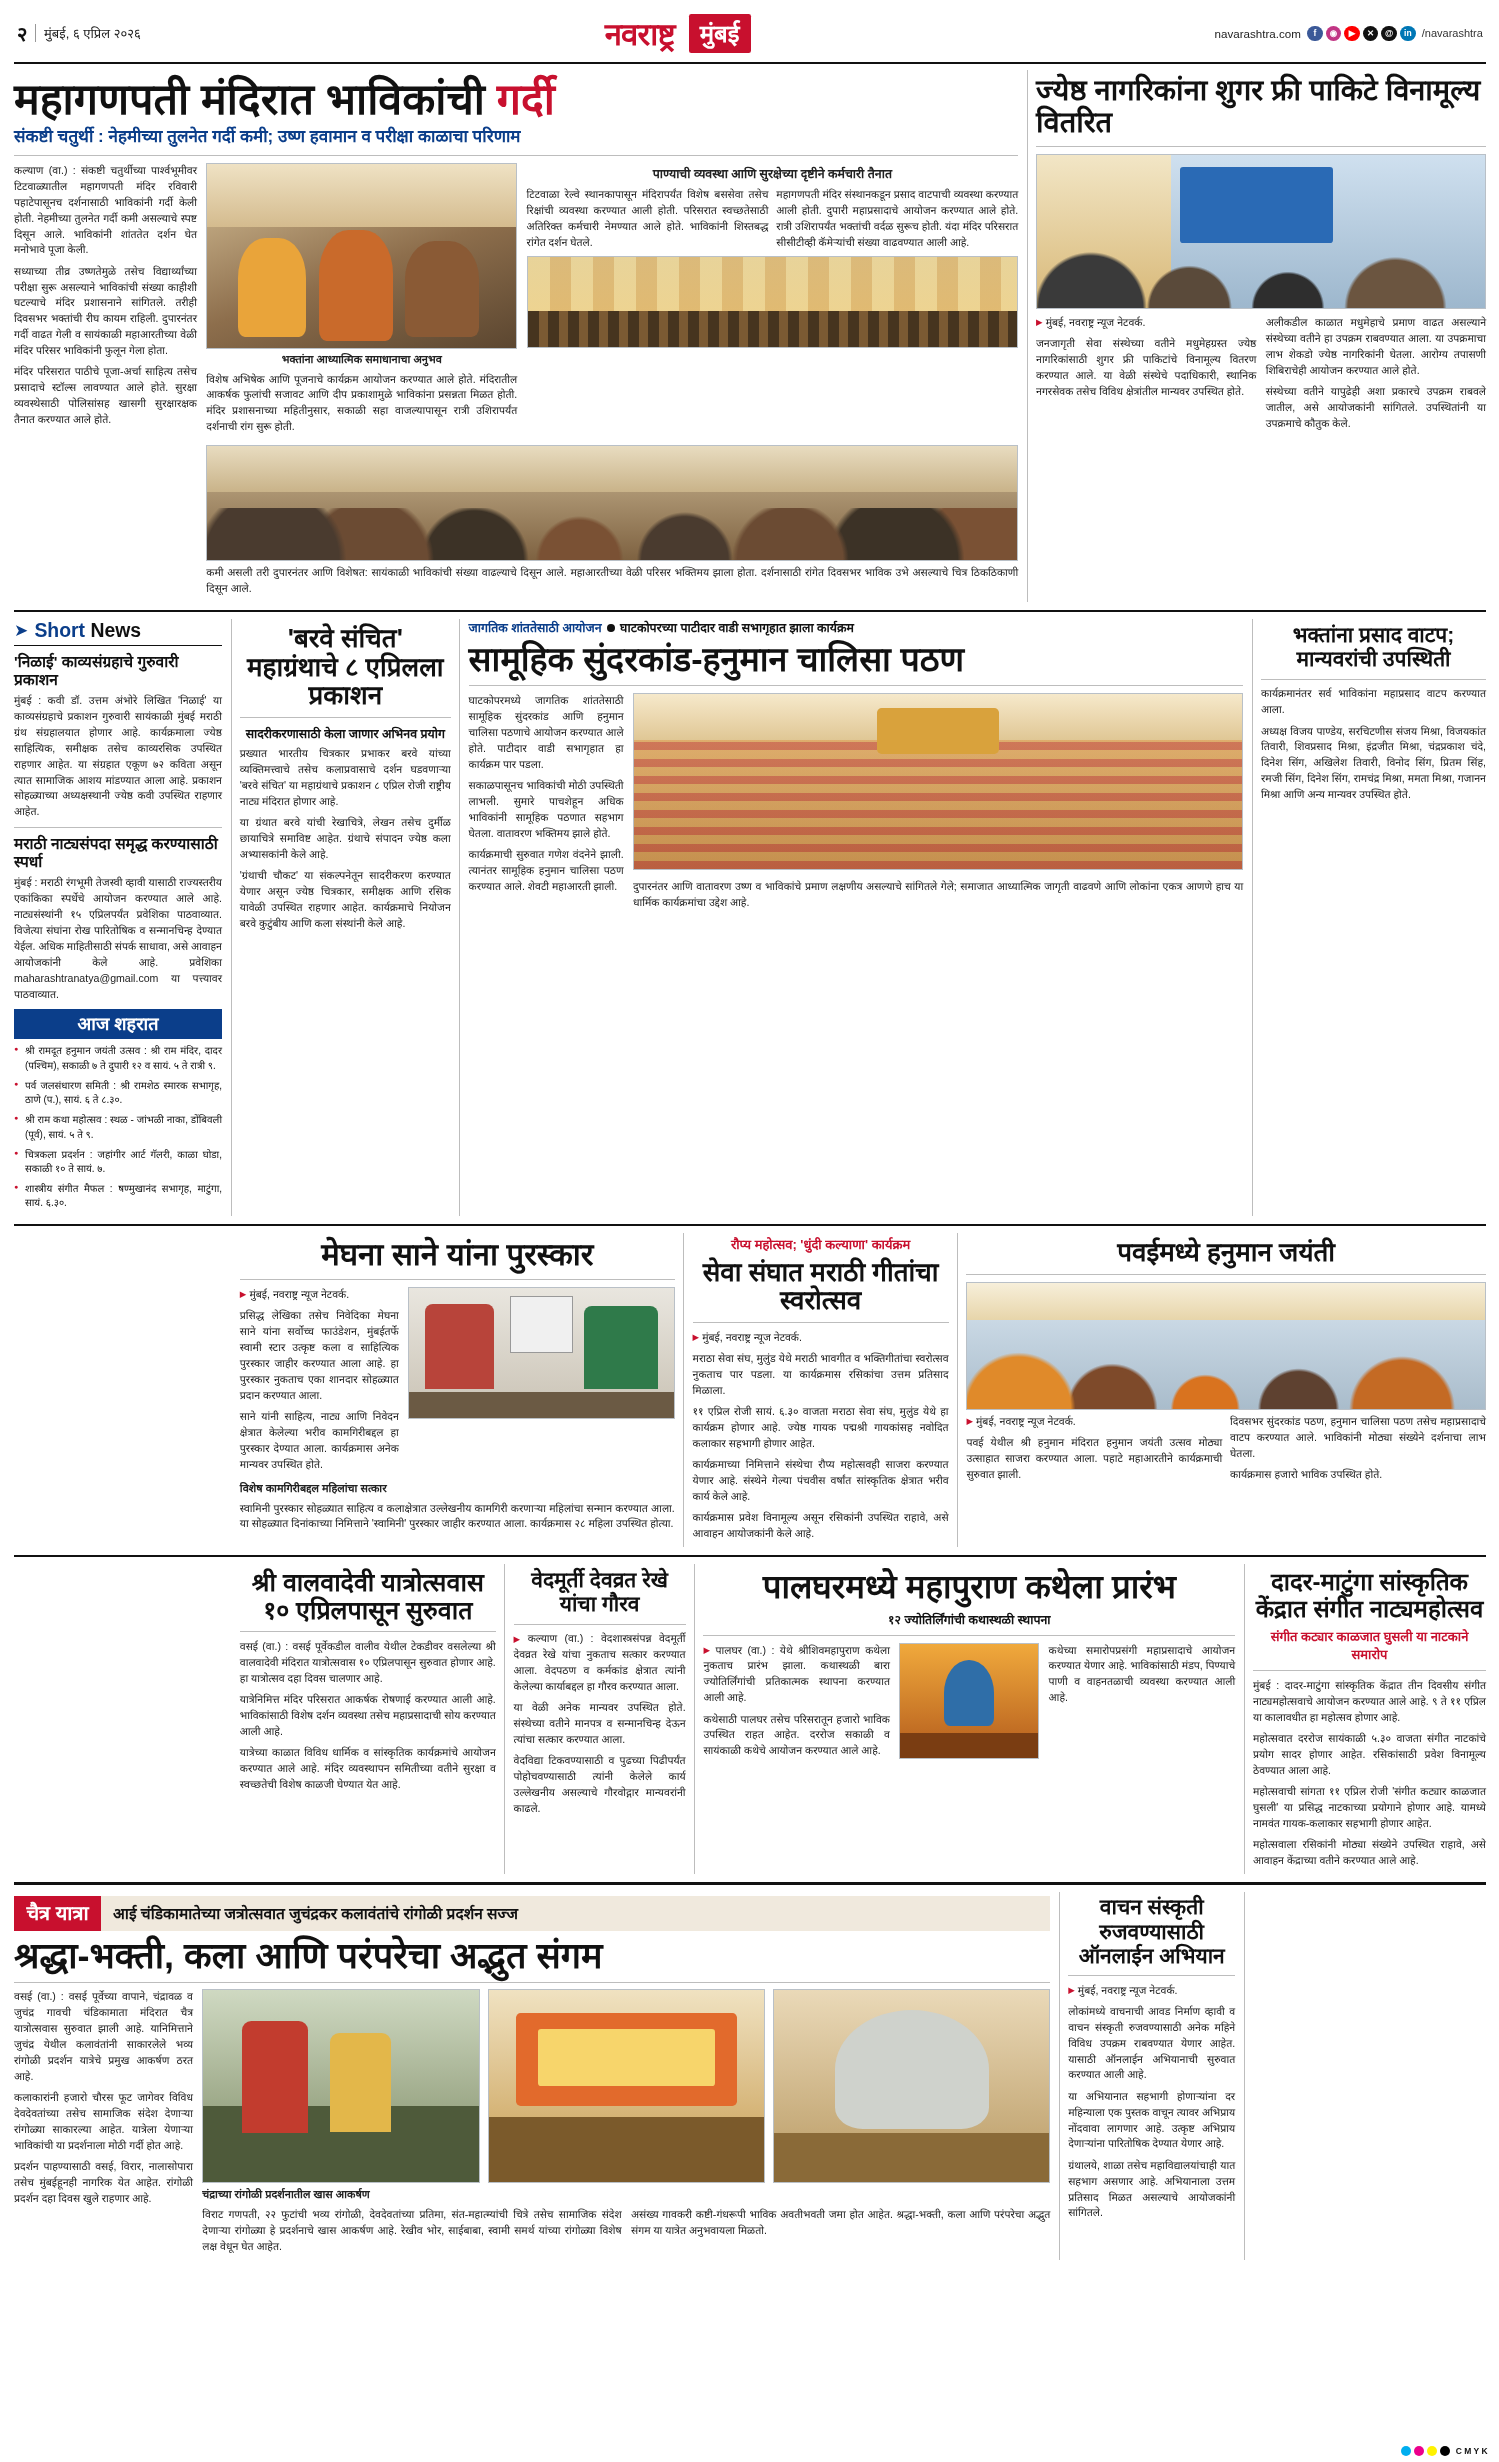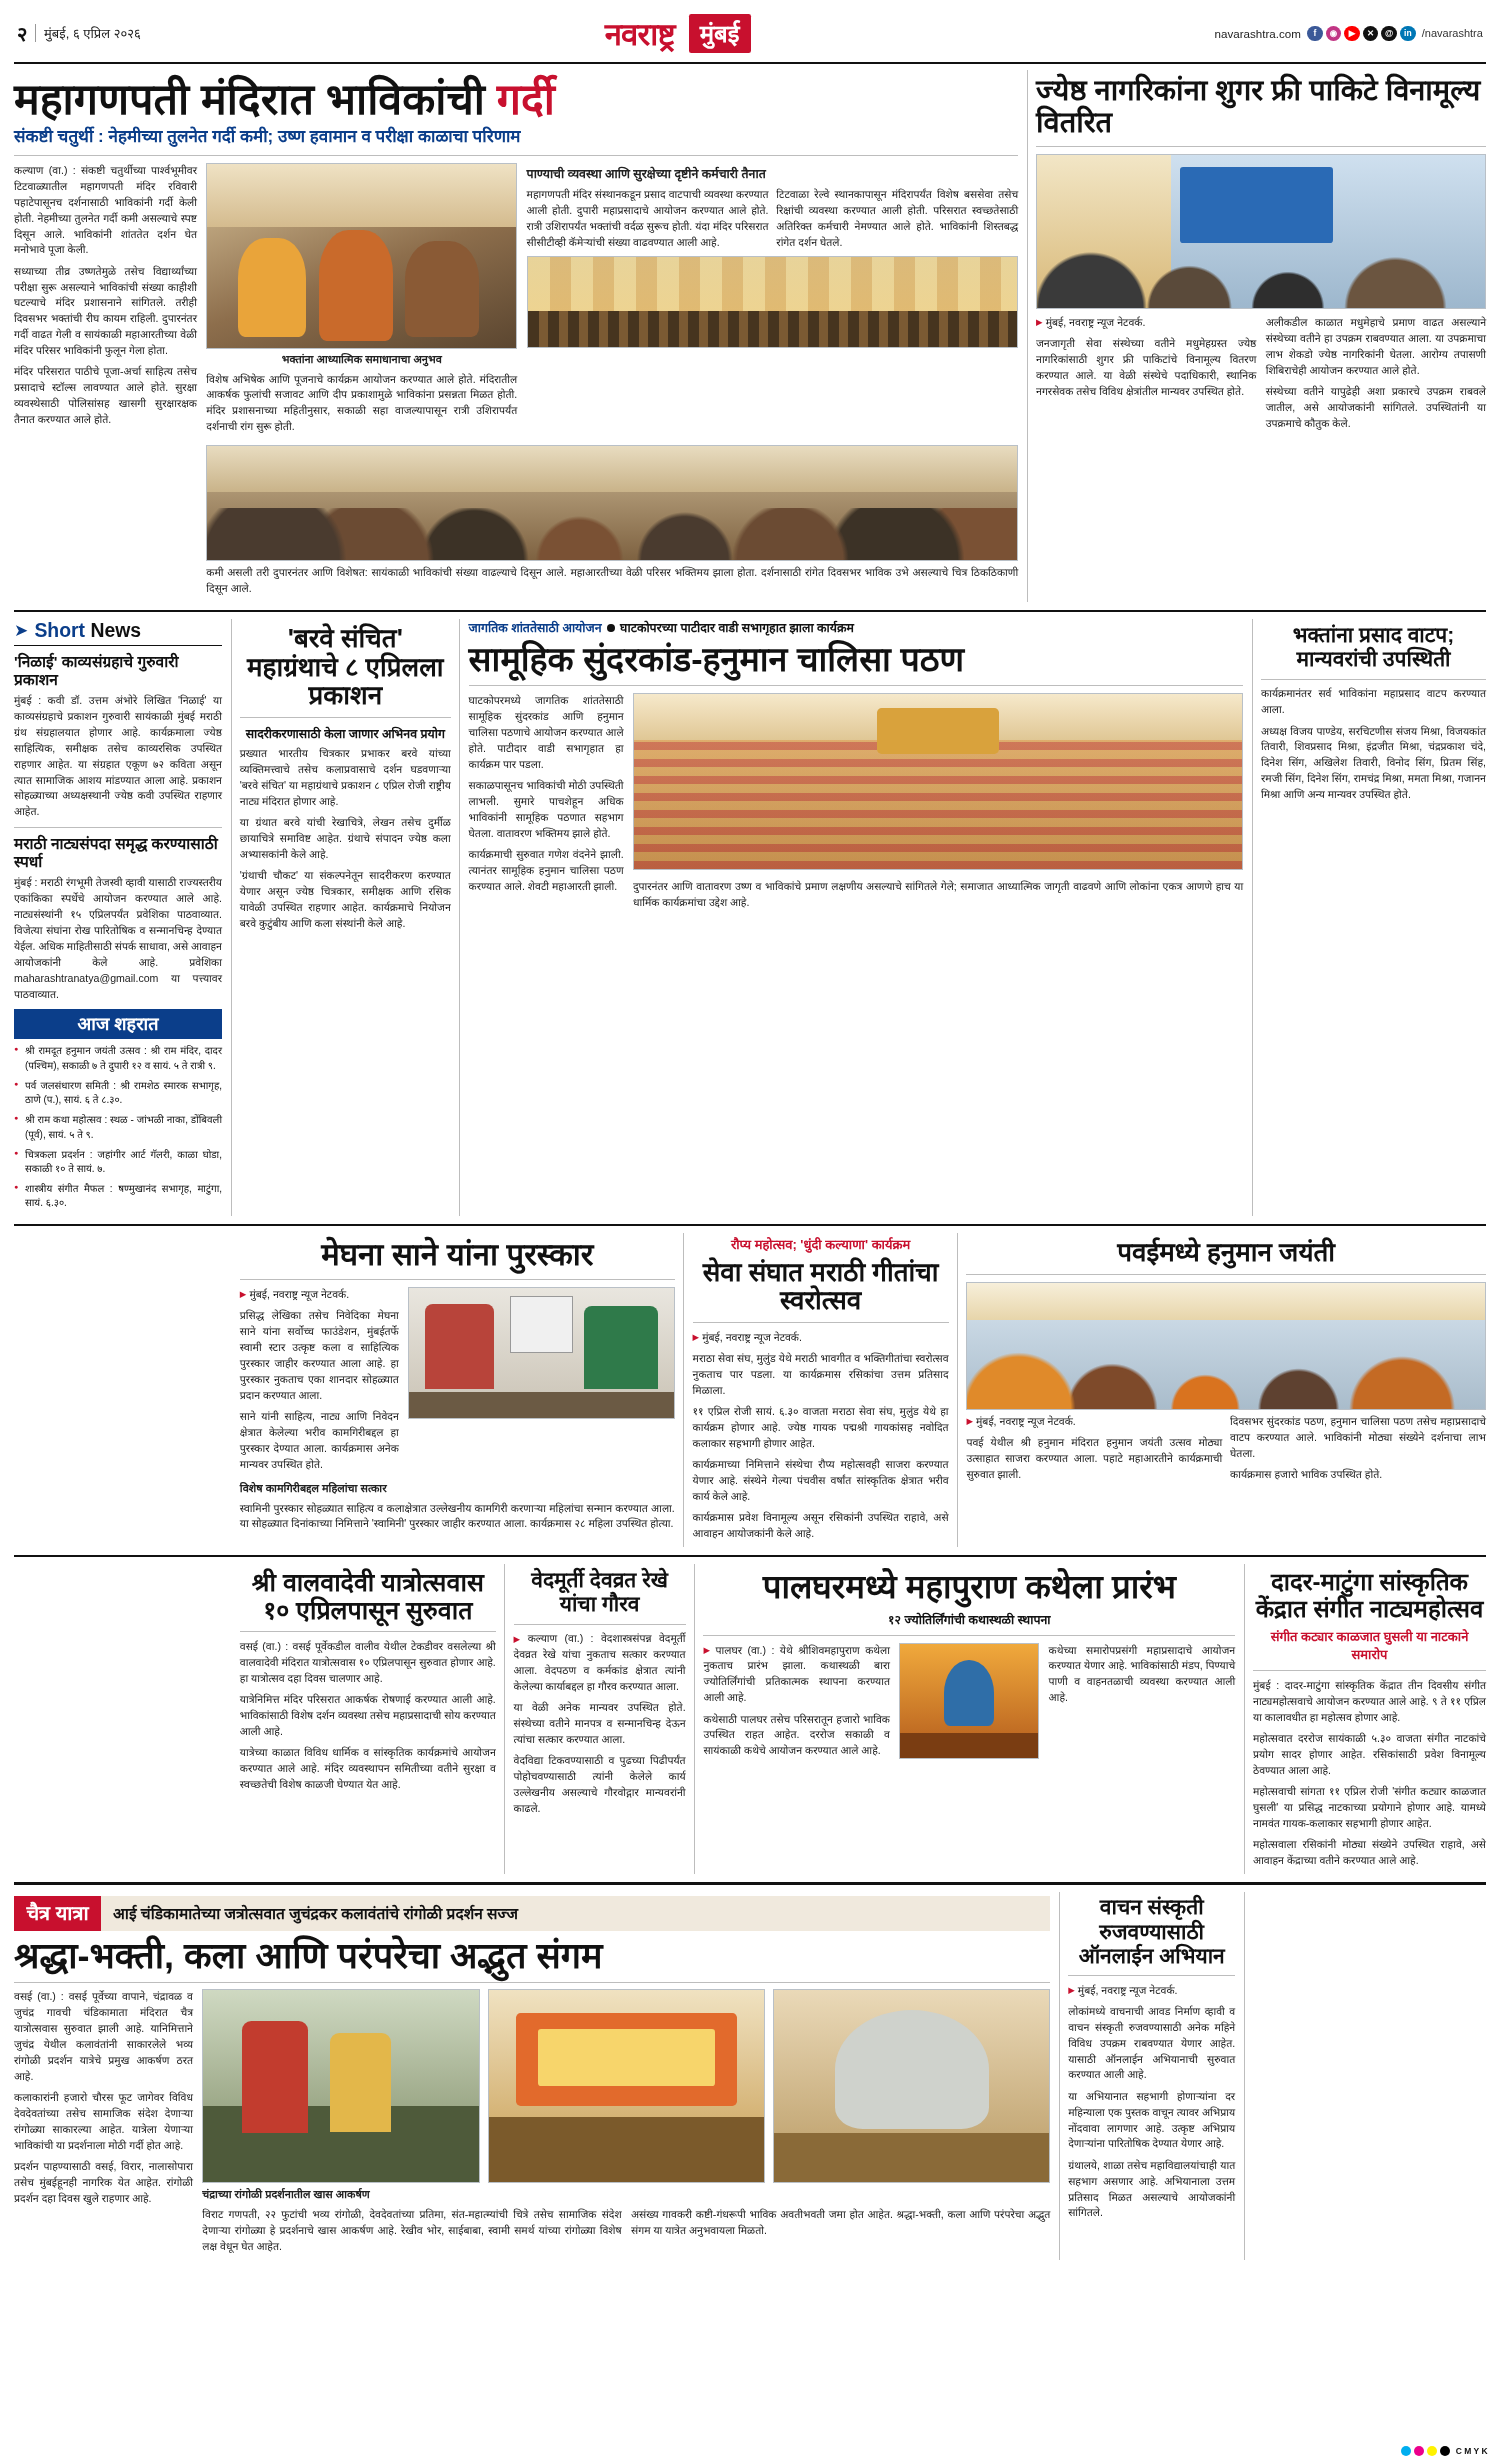--- a/index.html
+++ b/index.html
@@ -205,24 +205,24 @@
             <div style="position:absolute;left:0;right:0;top:0;height:34%;background:linear-gradient(#efe2c4,#d4bb8e);"></div>
             <div style="position:absolute;left:10%;bottom:6%;width:22%;height:54%;background:#e9a43a;border-radius:40% 40% 10% 10%;"></div>
             <div style="position:absolute;left:36%;bottom:4%;width:24%;height:60%;background:#c96a2b;border-radius:40% 40% 10% 10%;"></div>
             <div style="position:absolute;left:64%;bottom:6%;width:24%;height:52%;background:#8a5a35;border-radius:40% 40% 10% 10%;"></div>
           </div>
           <div class="cap">भक्तांना आध्यात्मिक समाधानाचा अनुभव</div>
           <p class="body">विशेष अभिषेक आणि पूजनाचे कार्यक्रम आयोजन करण्यात आले होते. मंदिरातील आकर्षक फुलांची सजावट आणि दीप प्रकाशामुळे भाविकांना प्रसन्नता मिळत होती. मंदिर प्रशासनाच्या महितीनुसार, सकाळी सहा वाजल्यापासून रात्री उशिरापर्यंत दर्शनाची रांग सुरू होती.</p>
         </div>
 
         <div style="flex:1;">
-          <div class="cap" style="text-align:left;font-size:12.4px;">पाण्याची व्यवस्था आणि सुरक्षेच्या दृष्टीने कर्मचारी तैनात</div>
+          <div class="cap" style="text-align:center;font-size:12.4px;">पाण्याची व्यवस्था आणि सुरक्षेच्या दृष्टीने कर्मचारी तैनात</div>
           <div style="display:flex;gap:7.8px;">
+            <p class="body" style="flex:1">टिटवाळा रेल्वे स्थानकापासून मंदिरापर्यंत विशेष बससेवा तसेच रिक्षांची व्यवस्था करण्यात आली होती. परिसरात स्वच्छतेसाठी अतिरिक्त कर्मचारी नेमण्यात आले होते. भाविकांनी शिस्तबद्ध रांगेत दर्शन घेतले.</p>
             <p class="body" style="flex:1">महागणपती मंदिर संस्थानकडून प्रसाद वाटपाची व्यवस्था करण्यात आली होती. दुपारी महाप्रसादाचे आयोजन करण्यात आले होते. रात्री उशिरापर्यंत भक्तांची वर्दळ सुरूच होती. यंदा मंदिर परिसरात सीसीटीव्ही कॅमेऱ्यांची संख्या वाढवण्यात आली आहे.</p>
-            <p class="body" style="flex:1">टिटवाळा रेल्वे स्थानकापासून मंदिरापर्यंत विशेष बससेवा तसेच रिक्षांची व्यवस्था करण्यात आली होती. परिसरात स्वच्छतेसाठी अतिरिक्त कर्मचारी नेमण्यात आले होते. भाविकांनी शिस्तबद्ध रांगेत दर्शन घेतले.</p>
           </div>
           <div class="photo" style="height:92px;background:linear-gradient(#a8bed6,#e5c27a);">
             <div style="position:absolute;inset:0;background:
                  repeating-linear-gradient(90deg,#f3d78f 0 22px,#e4b96a 22px 43px);opacity:.85"></div>
             <div style="position:absolute;left:0;right:0;bottom:0;height:40%;background:
                  repeating-linear-gradient(90deg,#46341f 0 11px,#7b5a33 11px 20px);"></div>
           </div>
         </div>
       </div>
 

